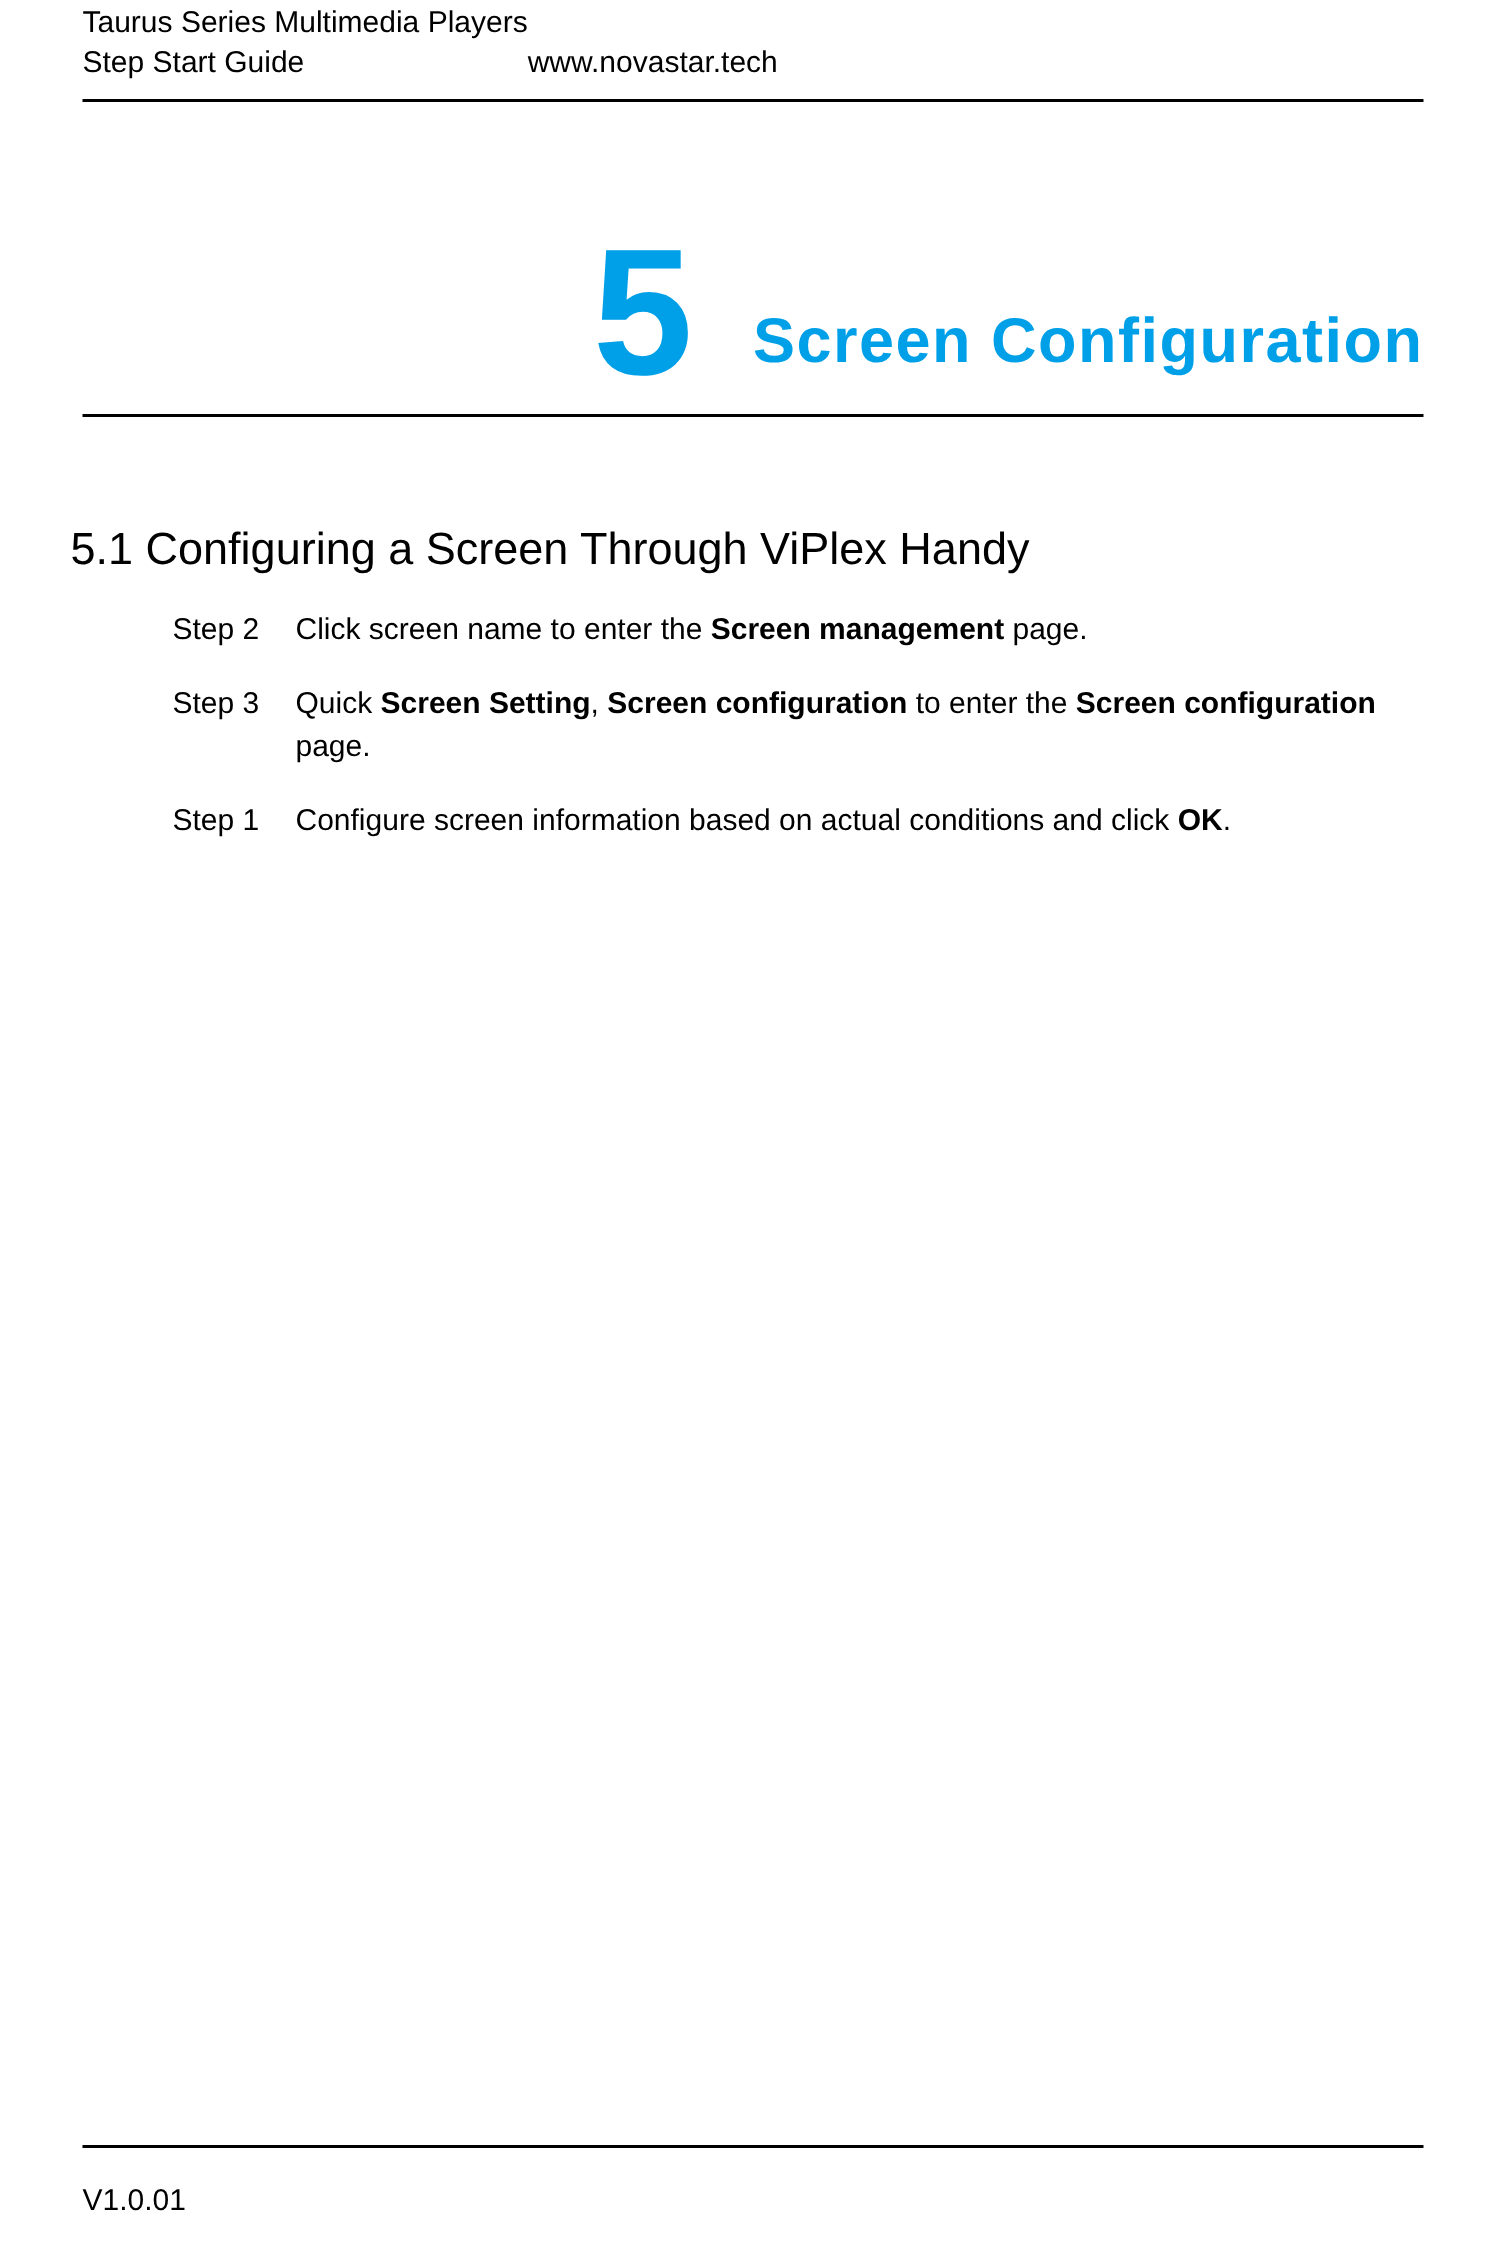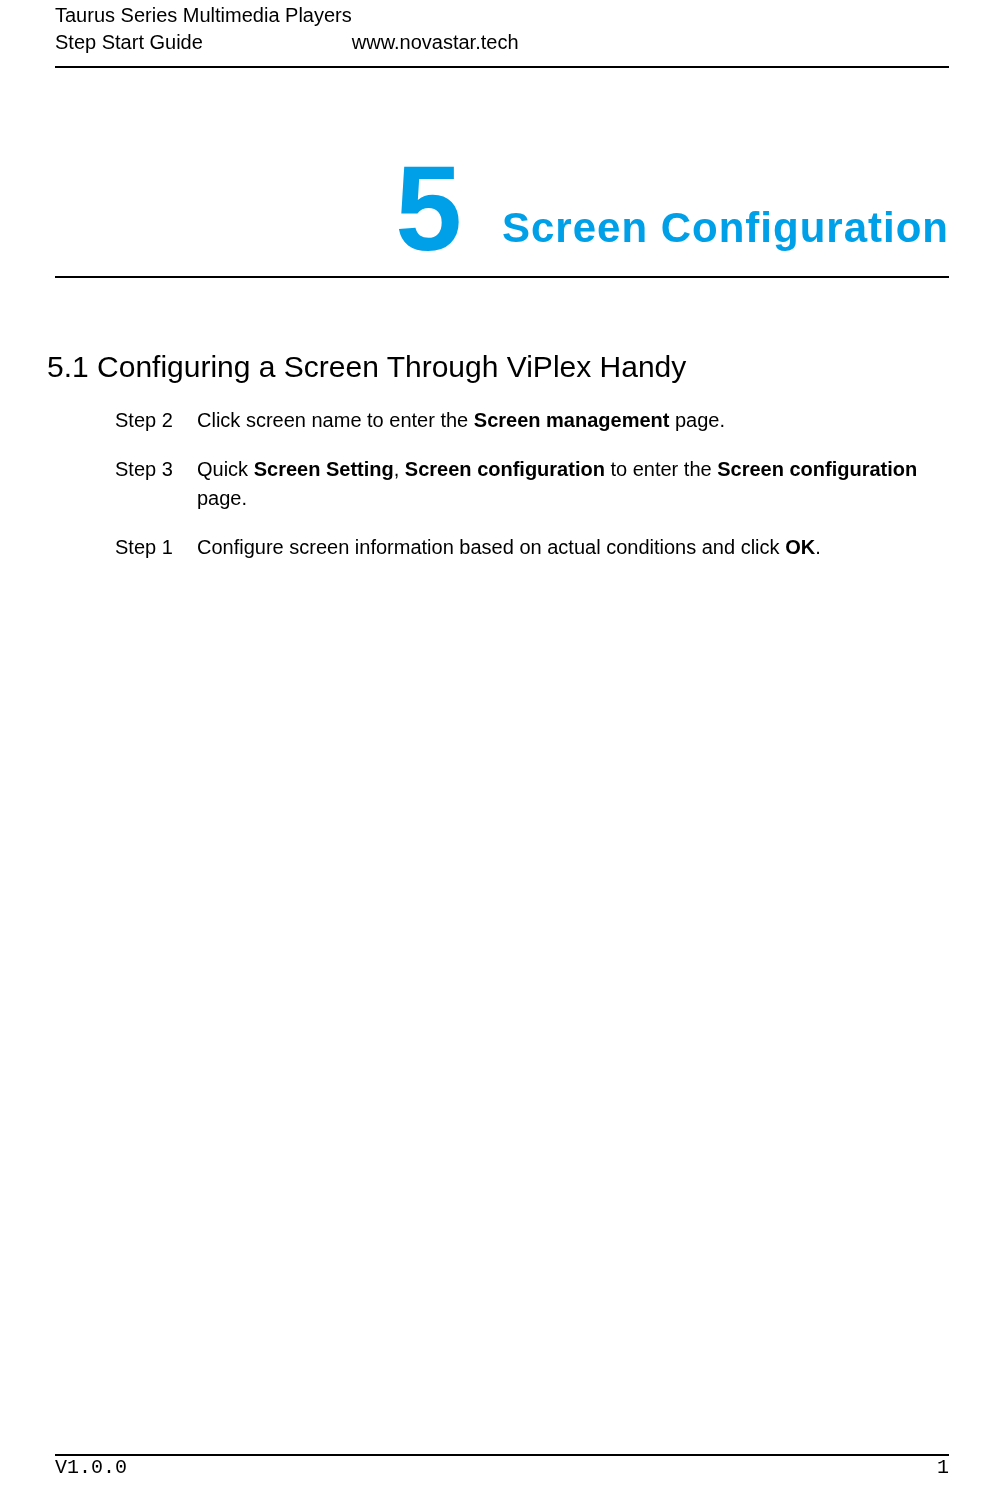--- a/index.html
+++ b/index.html
@@ -77,24 +77,23 @@
     }
     .link-blue { color: #00a0e9; }
     .bold { font-weight: bold; }
     .footer {
       position: absolute;
       left: 55px;
       right: 55px;
       bottom: 30px;
       border-top: 2px solid #000000;
       display: flex;
-      justify-content: space-between;
-      padding-top: 0;
+      justify-content: flex-start;
+      padding-top: 24px;
       font-size: 20px;
-      font-family: Liberation Mono, monospace;
     }
   </style>
 </head>
 <body>
 
 <div class="header">
   <div class="header-left">
     <div>Taurus Series Multimedia Players</div>
     <div>Step Start Guide</div>
   </div>

